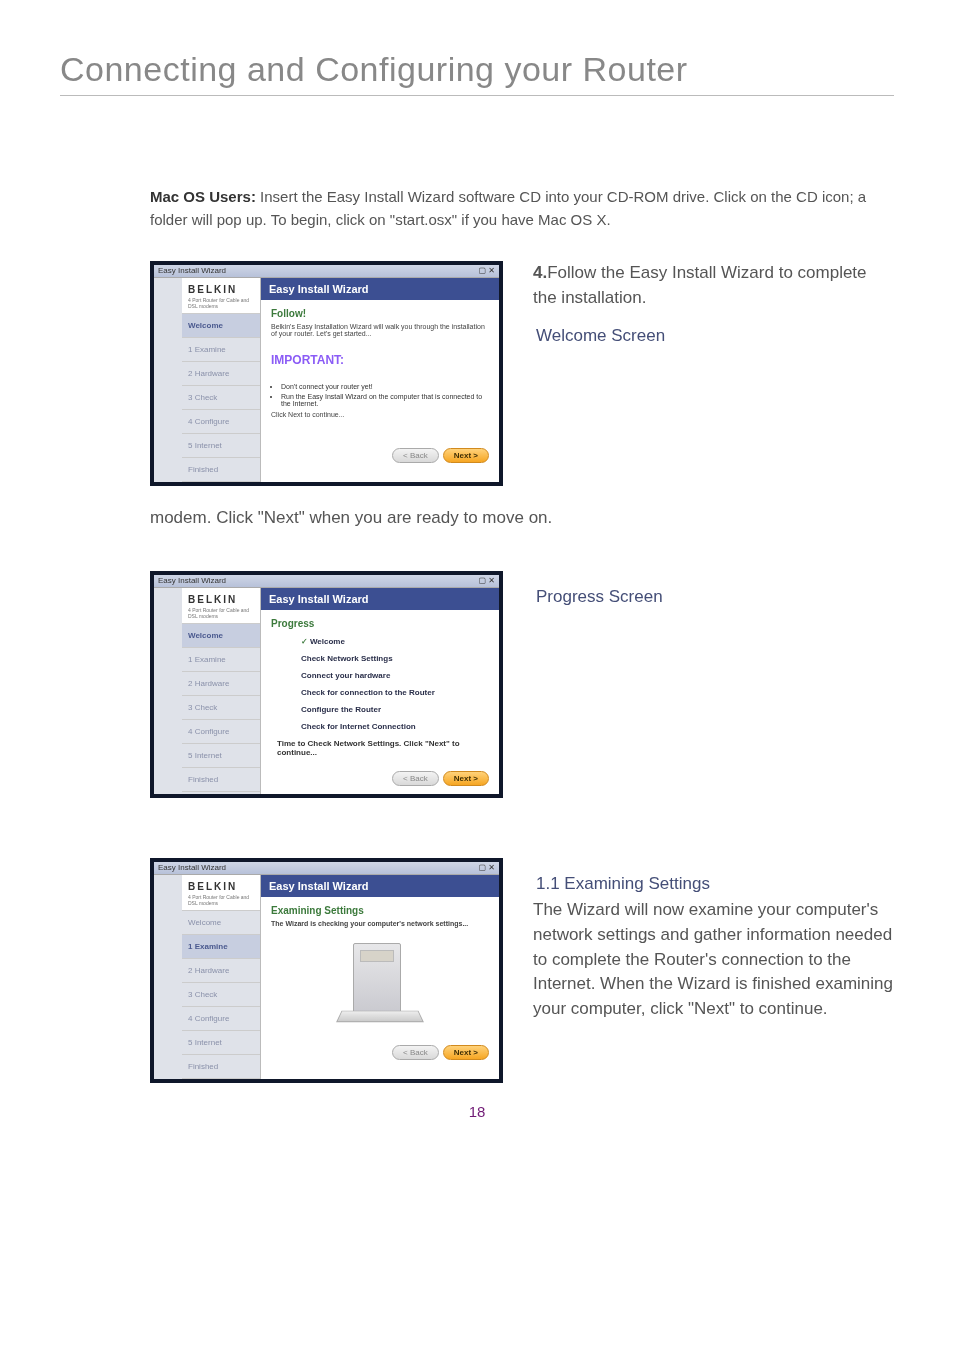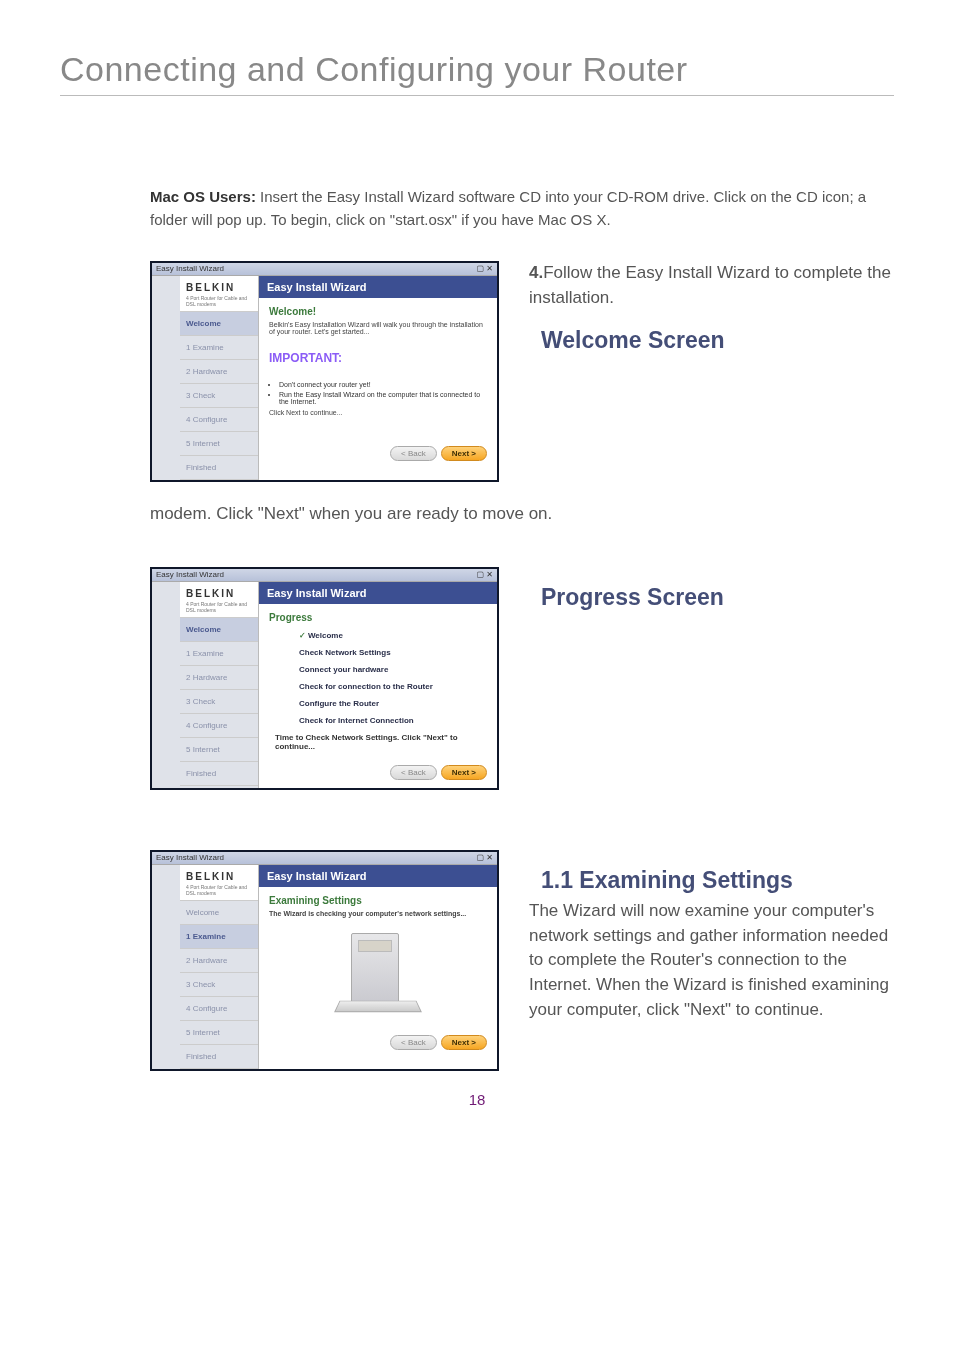--- a/index.html
+++ b/index.html
@@ -39,36 +39,36 @@
     gap: 30px;
     margin-bottom: 20px;
   }
   .row .text-col {
     flex: 1;
     font-size: 17px;
     line-height: 1.45;
     color: #555;
   }
   .row .text-col .heading {
-    font-weight: bold;
+    font-weight: normal;
     color: #444e77;
-    margin: 14px 0 2px 12px;
-    font-size: 23px;
+    margin: 14px 0 2px 3px;
+    font-size: 17px;
   }
   .wrap-text {
     font-size: 17px;
     line-height: 1.45;
     color: #555;
     margin-left: 90px;
     margin-bottom: 40px;
   }
   
   .wizard {
     width: 345px;
-    border: 2px solid #0f172a;
+    border: 4px solid #0f172a;
     background: #fff;
     font-size: 9px;
     color: #333;
     margin-left: 90px;
     position: relative;
   }
   .wizard .titlebar {
     height: 12px;
     background: linear-gradient(#cfd6e6, #b7c1d9);
     font-size: 8px;
@@ -253,21 +253,21 @@
           <div class="step">1 Examine</div>
           <div class="step">2 Hardware</div>
           <div class="step">3 Check</div>
           <div class="step">4 Configure</div>
           <div class="step">5 Internet</div>
           <div class="step">Finished</div>
         </div>
         <div class="main">
           <div class="banner">Easy Install Wizard</div>
           <div class="content">
-            <div class="section-title">Welcome!</div>
+            <div class="section-title">Follow!</div>
             <p>Belkin's Easy Installation Wizard will walk you through the installation of your router. Let's get started...</p>
             <div class="big">IMPORTANT:</div>
             <ul>
               <li>Don't connect your router yet!</li>
               <li>Run the Easy Install Wizard on the computer that is connected to the Internet.</li>
             </ul>
             <p>Click Next to continue...</p>
           </div>
           <div class="footer">
             <span class="btn">&lt; Back</span>

